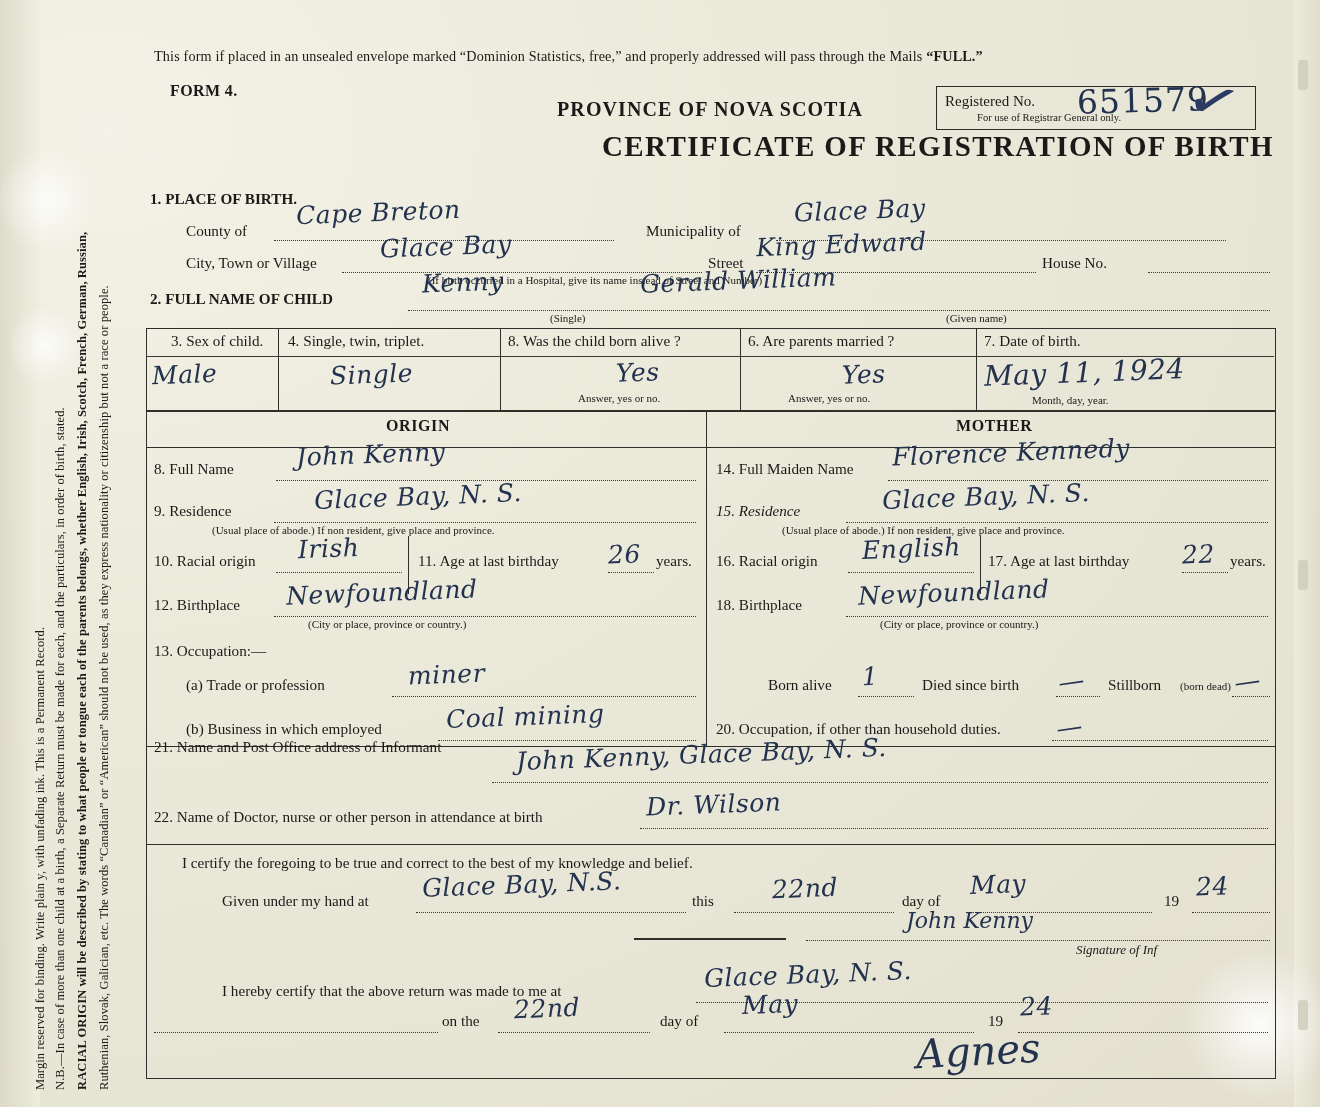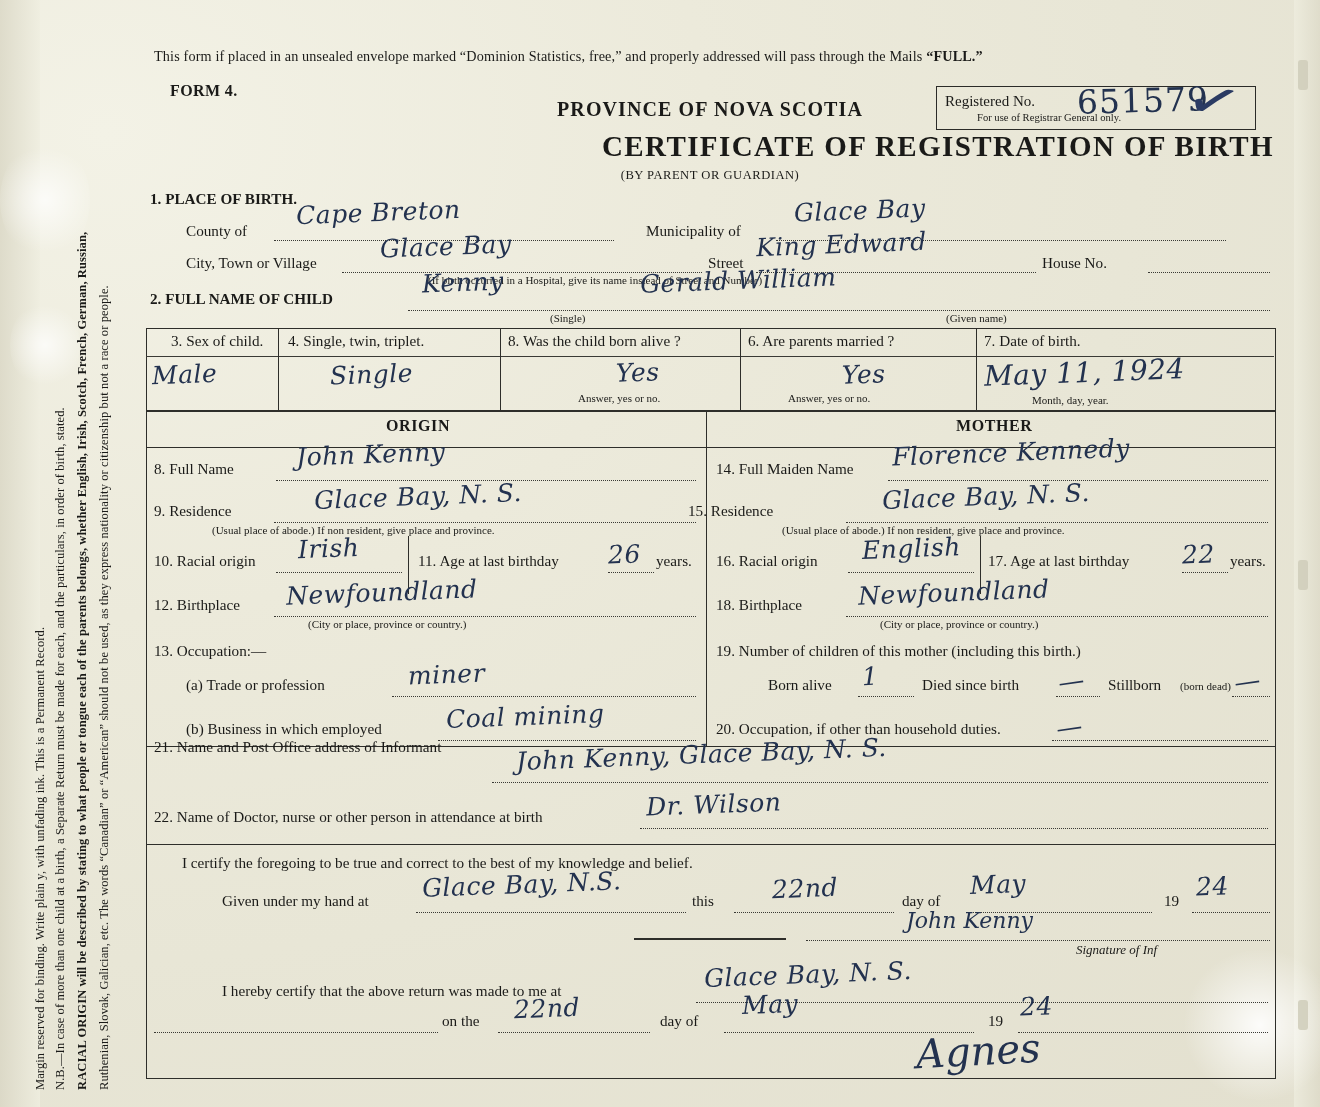--- a/index.html
+++ b/index.html
@@ -162,21 +162,20 @@
   </div>
 
   <div class="form">
 
     <div class="topnote">
       <span>This form if placed in an unsealed envelope marked “Dominion Statistics, free,” and properly addressed will pass through the Mails </span><b>“FULL.”</b>
     </div>
     <div class="form4">FORM 4.</div>
     <div class="province">PROVINCE OF NOVA SCOTIA</div>
     <div class="title">CERTIFICATE OF REGISTRATION OF BIRTH</div>
-    <div class="byparent">(BY PARENT OR GUARDIAN)</div>
 
     <div class="regbox">
       <div class="lbl">Registered No.</div>
       <div class="sub">For use of Registrar General only.</div>
       <div class="regnum">651579</div>
       <div class="regcheck">✓</div>
     </div>
 
     <div class="lbl b" style="left:4px;top:160px;">1. PLACE OF BIRTH.</div>
 
@@ -274,41 +273,40 @@
     <div class="hw" style="left:262px;top:630px;">miner</div>
 
     <div class="lbl" style="left:40px;top:690px;">(b) Business in which employed</div>
     <div class="dline" style="left:292px;top:710px;width:258px;"></div>
     <div class="hw" style="left:300px;top:672px;">Coal mining</div>
 
     <div class="lbl" style="left:570px;top:430px;">14. Full Maiden Name</div>
     <div class="dline" style="left:742px;top:450px;width:380px;"></div>
     <div class="hw" style="left:746px;top:408px;">Florence Kennedy</div>
 
-    <div class="lbl" style="left:542px;top:472px;">15. Residence</div>
+    <div class="lbl" style="left:570px;top:472px;font-style:italic;">15. Residence</div>
     <div class="dline" style="left:700px;top:492px;width:422px;"></div>
     <div class="hw" style="left:736px;top:452px;">Glace Bay, N. S.</div>
     <div class="lbl sm" style="left:636px;top:494px;">(Usual place of abode.)   If non resident, give place and province.</div>
 
     <div class="lbl" style="left:570px;top:522px;">16. Racial origin</div>
     <div class="dline" style="left:702px;top:542px;width:126px;"></div>
     <div class="hw" style="left:716px;top:504px;">English</div>
 
     <div style="position:absolute;left:834px;top:506px;width:1px;height:58px;background:#2e2e2a"></div>
     <div class="lbl" style="left:842px;top:522px;">17. Age at last birthday</div>
     <div class="dline" style="left:1036px;top:542px;width:46px;"></div>
     <div class="hw" style="left:1036px;top:510px;">22</div>
     <div class="lbl" style="left:1084px;top:522px;">years.</div>
 
     <div class="lbl" style="left:570px;top:566px;">18. Birthplace</div>
     <div class="dline" style="left:700px;top:586px;width:422px;"></div>
     <div class="hw" style="left:712px;top:548px;">Newfoundland</div>
     <div class="lbl sm" style="left:734px;top:588px;">(City or place, province or country.)</div>
 
-    <div class="lbl" style="left:570px;top:612px;">19. Number of children of this mother (including this birth.)</div>
 
     <div class="lbl" style="left:622px;top:646px;">Born alive</div>
     <div class="dline" style="left:712px;top:666px;width:56px;"></div>
     <div class="hw" style="left:716px;top:632px;">1</div>
 
     <div class="lbl" style="left:776px;top:646px;">Died since birth</div>
     <div class="dline" style="left:910px;top:666px;width:44px;"></div>
     <div class="dash" style="left:912px;top:636px;">—</div>
 
     <div class="lbl" style="left:962px;top:646px;">Stillborn</div>

